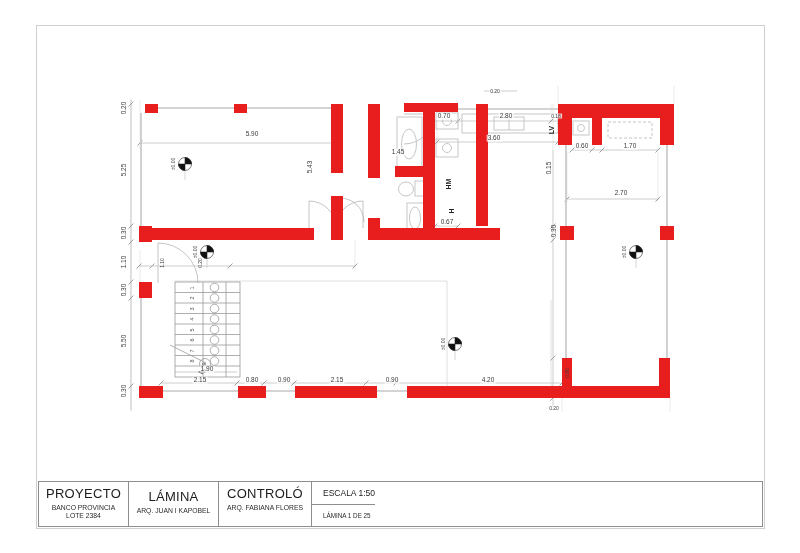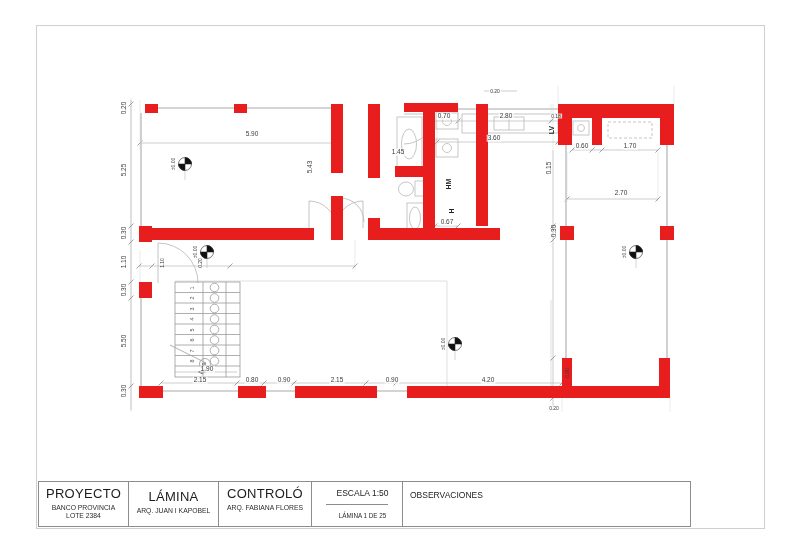--- a/index.html
+++ b/index.html
@@ -11,30 +11,30 @@
   .dim{position:absolute;transform:translate(-50%,-50%);font-size:6.5px;color:#3a3a3a;
        line-height:1;white-space:nowrap;background:rgba(255,255,255,.75);padding:0 1px;}
   .dim.rot{transform:translate(-50%,-50%) rotate(-90deg);background:transparent;}
   .lbl{position:absolute;transform:translate(-50%,-50%) rotate(-90deg);font-size:7px;
        font-weight:700;color:#222;line-height:1;white-space:nowrap;}
   .lvl{position:absolute;transform:translate(-50%,-50%) rotate(-90deg);font-size:5px;
        color:#444;line-height:1;white-space:nowrap;}
   .stair-num{position:absolute;transform:translate(-50%,-50%) rotate(-90deg);font-size:5.5px;
        color:#555;line-height:1;}
   
-  #tb{position:absolute;left:38px;top:481px;width:653px;height:46px;border:1px solid #8d8d8d;
+  #tb{position:absolute;left:38px;top:481px;width:725px;height:46px;border:1px solid #8d8d8d;
       display:flex;box-sizing:border-box;background:#fff;}
   .tb-cell{border-right:1px solid #8d8d8d;box-sizing:border-box;height:100%;position:relative;
            display:flex;flex-direction:column;align-items:center;}
   .tb-cell:last-child{border-right:none;}
   .tb-big{font-size:13px;color:#1c1c1c;margin-top:4px;letter-spacing:.3px;white-space:nowrap;}
   .tb-small{font-size:6.8px;color:#2a2a2a;line-height:1.25;text-align:center;white-space:nowrap;}
   .tb-cell.w1{width:90px}.tb-cell.w2{width:90px}.tb-cell.w3{width:90px}
   .tb-cell.w4{width:93px}.tb-cell.w5{width:89px}
-  .tb-cell.w6{width:91px;align-items:center;}
+  .tb-cell.w6{width:91px;align-items:flex-start;}
   .tb-cell.w7{flex:1;align-items:flex-start;}
   .esc-top{height:23px;border-bottom:1px solid #8d8d8d;display:flex;align-items:center;
            padding-left:11px;font-size:8.5px;color:#1c1c1c;box-sizing:border-box;}
   .esc-bot{flex:1;display:flex;align-items:center;padding-left:11px;font-size:6.3px;color:#2a2a2a;}
   .obs{font-size:8.5px;color:#1c1c1c;margin:8px 0 0 7px;}
   .gap6{height:3px}
 </style>
 </head>
 <body>
 
@@ -249,17 +249,14 @@
     </div>
     <div class="tb-cell w4">
       <div class="tb-big" style="">CONTROLÓ</div>
       <div class="gap6"></div>
       <div class="tb-small">ARQ. FABIANA FLORES</div>
     </div>
     <div class="tb-cell w6">
       <div class="esc-top">ESCALA 1:50</div>
       <div class="esc-bot">LÁMINA 1 DE 25</div>
     </div>
-    <div class="tb-cell w7">
-      <div class="obs">OBSERVACIONES</div>
-    </div>
   </div>
 </div>
 
 </body></html>

